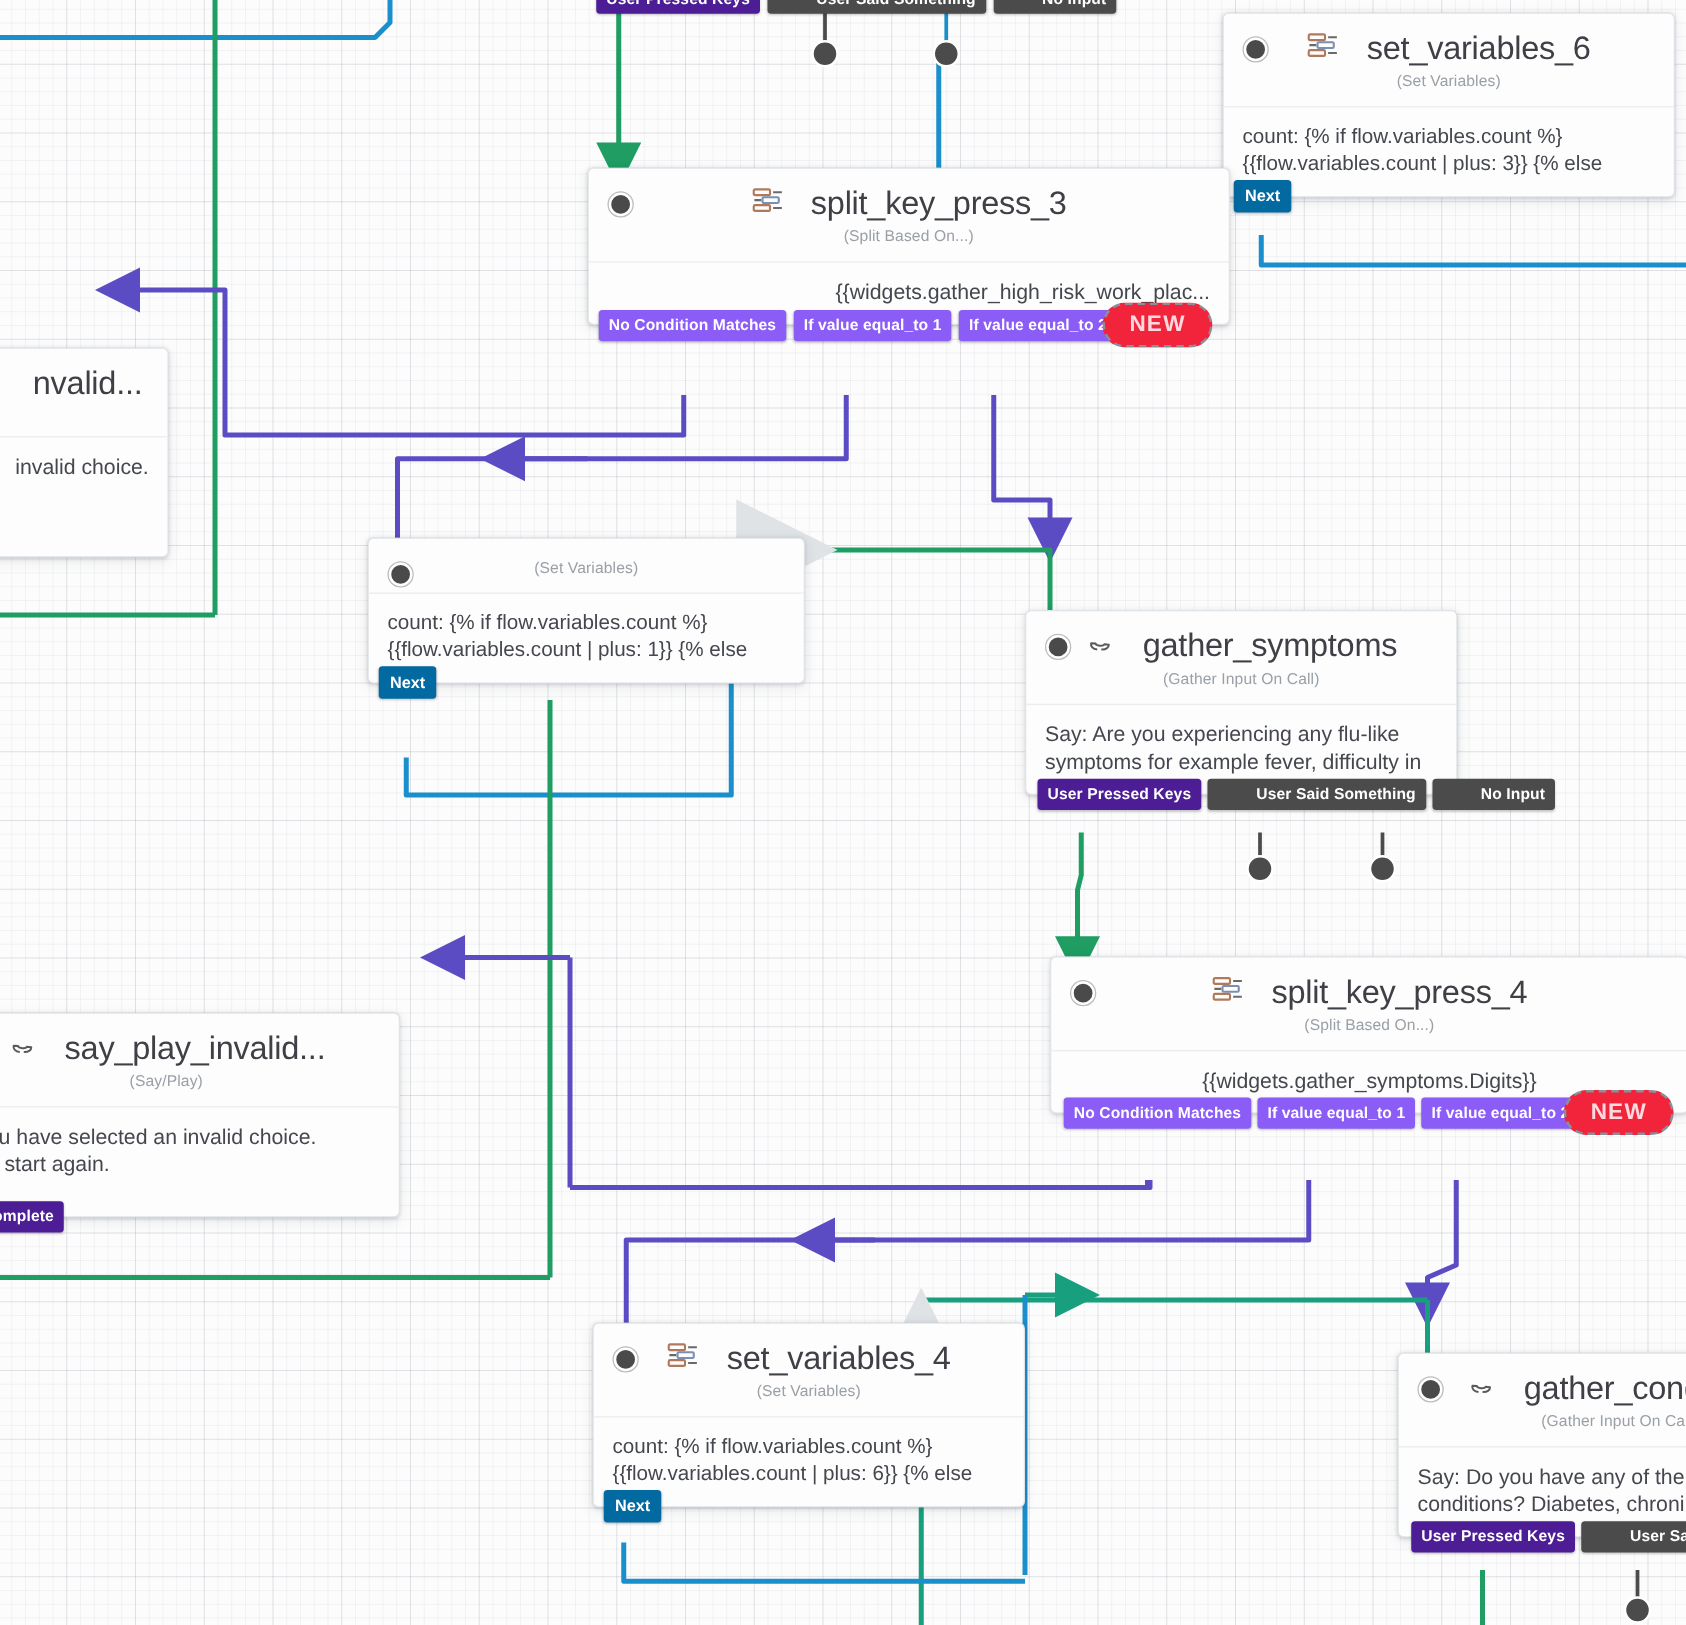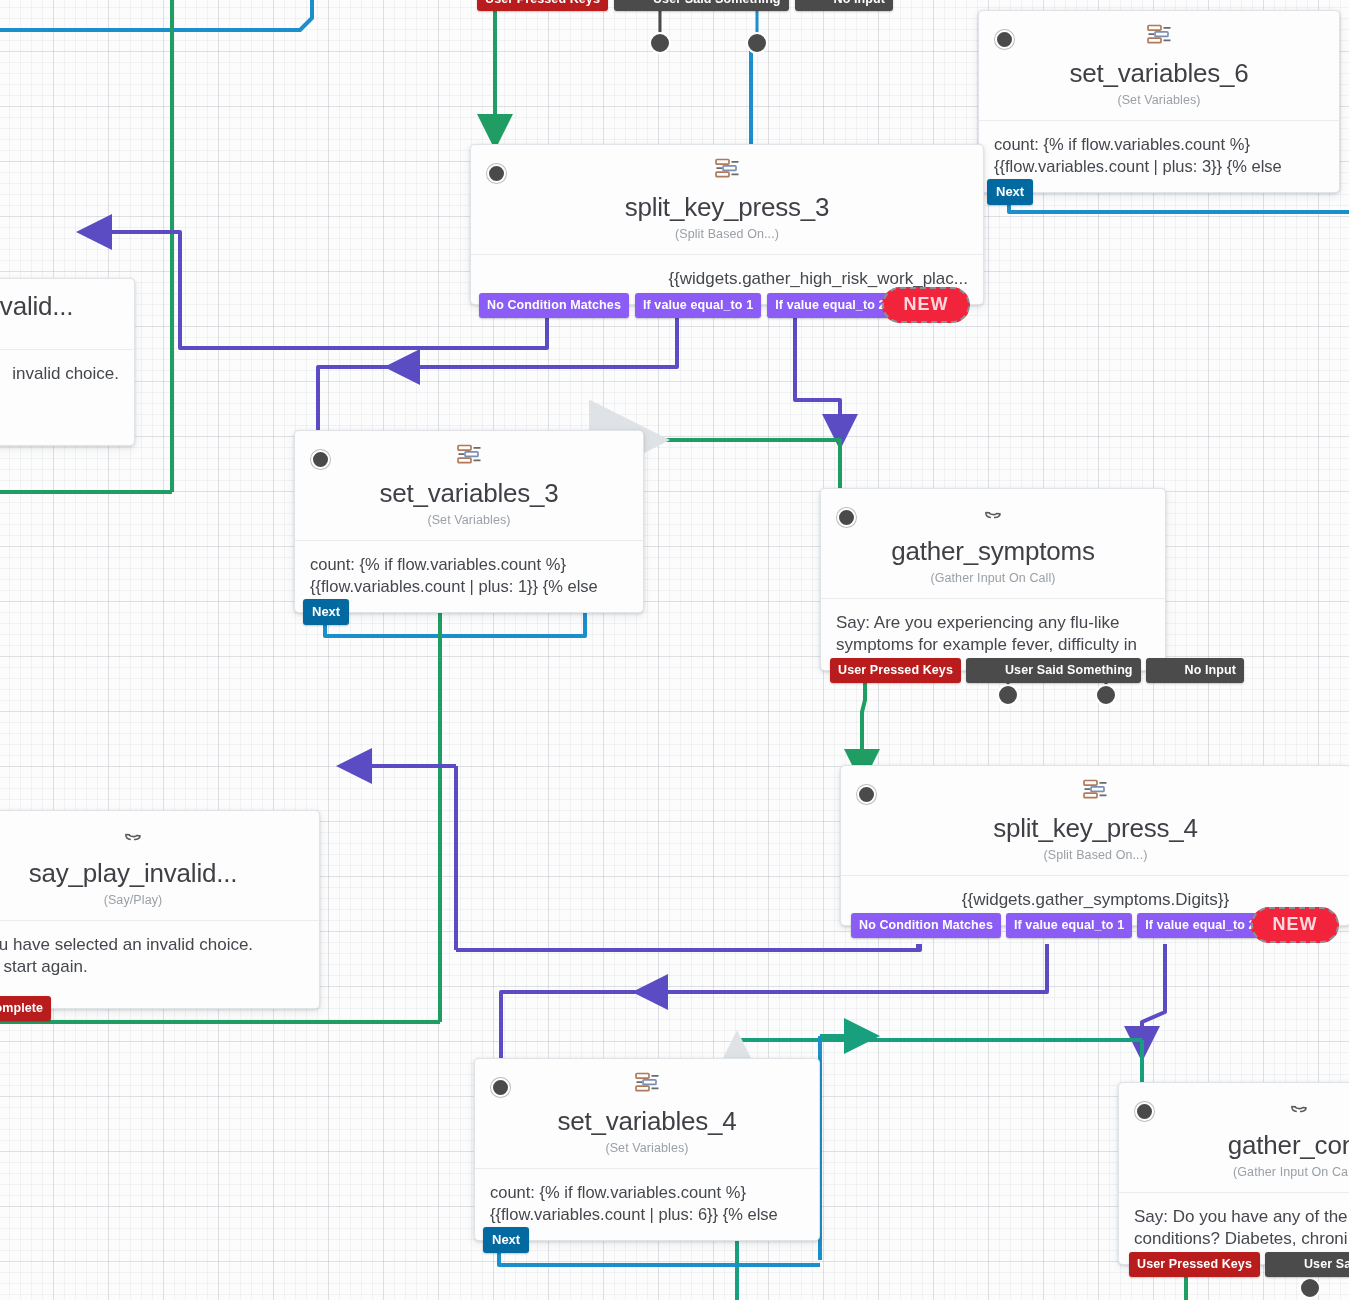--- a/index.html
+++ b/index.html
@@ -20,21 +20,21 @@
     background-position:-2px -4px,-2px -4px,-2px -4px,-2px -4px;
   }
   #wires{position:absolute;left:0;top:0;width:1349px;height:1300px;pointer-events:none;}
 
   .node{
     position:absolute;background:#fdfdfd;border-radius:5px;
     box-shadow:0 1px 3px rgba(40,50,70,.17),0 3px 10px rgba(40,50,70,.09);
     border:1px solid rgba(200,205,215,.55);
   }
   .node-head{padding:12px 14px 4px 14px;position:relative;}
-  .title-row{display:flex;align-items:center;justify-content:center;gap:9px;flex-direction:column;}
+  .title-row{display:flex;align-items:center;justify-content:center;gap:21px;}
   .node-dot{
     position:absolute;left:16px;top:19px;width:15px;height:15px;border-radius:50%;
     background:#4a4a4a;border:2px solid #ffffff;box-shadow:0 0 0 1px #bcbcbc;
   }
   .node-title{
     font-size:26px;color:#3f3f46;letter-spacing:-.2px;white-space:nowrap;
     font-weight:400;
   }
   .node-sub{
     text-align:center;font-size:12.5px;color:#9aa0a6;margin-top:4px;margin-bottom:9px;
@@ -45,21 +45,21 @@
     font-size:17px;line-height:1.28;color:#44474d;
   }
   .node-body.mono{font-size:16.5px;line-height:1.33;}
   .ports{position:absolute;left:0;bottom:-16px;display:flex;align-items:center;gap:6px;padding-left:8px;}
   .port{
     height:25px;display:flex;align-items:center;padding:0 8px;border-radius:3px;
     font-size:12.5px;color:#fff;white-space:nowrap;font-weight:700;letter-spacing:.1px;
     box-shadow:0 1px 2px rgba(0,0,0,.22);
   }
   .port.purple{background:#8b5cf6;}
-  .port.green{background:#b91c1c;}
+  .port.green{background:#4c1d95;}
   .port.dark{background:#4b4b4b;padding-left:39px;}
   .new-pill{
     position:absolute;bottom:-21px;display:flex;align-items:center;justify-content:center;
     width:88px;height:36px;border-radius:20px;background:#f2243c;color:#ffd9de;
     font-size:18px;font-weight:700;letter-spacing:1px;
     border:2px dashed #8a8f98;box-sizing:border-box;
   }
   .next-tab{
     position:absolute;left:8px;bottom:-13px;height:26px;display:flex;align-items:center;
     padding:0 9px;border-radius:3px;background:#0369a1;color:#fff;font-size:13px;font-weight:700;
@@ -190,21 +190,21 @@
       </div>
       <div class="node-sub">(Set Variables)</div>
     </div>
     <div class="node-body mono">
       <div>count: {% if flow.variables.count %}</div>
       <div>{{flow.variables.count | plus: 3}} {% else</div>
     </div>
     <div class="next-tab">Next</div>
   </div>
 
-  <div class="node" style="left:470px;top:144px;width:512px;">
+  <div class="node" style="left:470px;top:134px;width:512px;">
     <div class="node-head">
       <div class="node-dot"></div>
       <div class="title-row">
         <span class="icon">
           <svg width="27" height="22" viewBox="0 0 27 22">
             <rect x="2" y="2.5" width="13" height="4.6" rx="1" fill="none" stroke="#b07a5a" stroke-width="1.7"></rect>
             <rect x="9" y="8.8" width="13" height="4.6" rx="1" fill="none" stroke="#7a8fb5" stroke-width="1.7"></rect>
             <rect x="2" y="15.1" width="13" height="4.6" rx="1" fill="none" stroke="#b07a5a" stroke-width="1.7"></rect>
             <path d="M17.5,4.8 L24.5,4.8 M2.5,11.1 L8,11.1 M17.5,17.4 L24.5,17.4" stroke="#6a6a6a" stroke-width="1.7" fill="none"></path>
           </svg>
@@ -228,123 +228,112 @@
         <span class="node-title">nvalid...</span>
       </div>
       <div class="node-sub" style="height:12px;"></div>
     </div>
     <div class="node-body" style="text-align:right;padding-bottom:60px;">invalid choice.</div>
   </div>
 
   <div class="node" style="left:294px;top:430px;width:348px;">
     <div class="node-head">
       <div class="node-dot"></div>
+      <div class="node-sub">(Set Variables)</div>
+    </div>
+    <div class="node-body mono">
+      <div>count: {% if flow.variables.count %}</div>
+      <div>{{flow.variables.count | plus: 1}} {% else</div>
+    </div>
+    <div class="next-tab">Next</div>
+  </div>
+
+  <div class="node" style="left:820px;top:488px;width:344px;">
+    <div class="node-head">
+      <div class="node-dot"></div>
+      <div class="title-row">
+        <span class="icon">
+          <svg width="25" height="22" viewBox="0 0 25 22">
+            <path d="M5.5,17.5 C3,15 3,12 5,10.5 L7.5,13 C7,14 7.5,15 9,16.5 C10.5,18 11.5,18.5 12.5,18 L15,20.5 C13.5,22.5 10.5,22 8,19.5" transform="translate(1,-3) rotate(-40 10 14)" fill="none" stroke="#5a5a5a" stroke-width="1.6" stroke-linejoin="round"></path>
+          </svg>
+        </span>
+        <span class="node-title">gather_symptoms</span>
+      </div>
+      <div class="node-sub">(Gather Input On Call)</div>
+    </div>
+    <div class="node-body">
+      <div>Say: Are you experiencing any flu-like</div>
+      <div>symptoms for example fever, difficulty in</div>
+    </div>
+    <div class="ports" style="bottom:-13px;padding-left:9px;gap:5px;">
+      <div class="port green">User Pressed Keys</div>
+      <div class="port dark">User Said Something</div>
+      <div class="port dark">No Input</div>
+    </div>
+  </div>
+
+  <div class="node clip-left" style="left:-54px;top:810px;width:372px;">
+    <div class="node-head">
+
+      <div class="title-row" style="justify-content:center;">
+        <span class="icon">
+          <svg width="25" height="22" viewBox="0 0 25 22">
+            <path d="M5.5,17.5 C3,15 3,12 5,10.5 L7.5,13 C7,14 7.5,15 9,16.5 C10.5,18 11.5,18.5 12.5,18 L15,20.5 C13.5,22.5 10.5,22 8,19.5" transform="translate(1,-3) rotate(-40 10 14)" fill="none" stroke="#5a5a5a" stroke-width="1.6" stroke-linejoin="round"></path>
+          </svg>
+        </span>
+        <span class="node-title">say_play_invalid...</span>
+      </div>
+      <div class="node-sub">(Say/Play)</div>
+    </div>
+    <div class="node-body" style="padding-bottom:30px;">
+      <div>y: You have selected an invalid choice.</div>
+      <div>ease start again.</div>
+    </div>
+    <div class="ports" style="bottom:-13px;padding-left:0;">
+      <div class="port green">udio Complete</div>
+    </div>
+  </div>
+
+  <div class="node" style="left:840px;top:765px;width:509px;">
+    <div class="node-head">
+      <div class="node-dot"></div>
       <div class="title-row">
         <span class="icon">
           <svg width="27" height="22" viewBox="0 0 27 22">
             <rect x="2" y="2.5" width="13" height="4.6" rx="1" fill="none" stroke="#b07a5a" stroke-width="1.7"></rect>
             <rect x="9" y="8.8" width="13" height="4.6" rx="1" fill="none" stroke="#7a8fb5" stroke-width="1.7"></rect>
             <rect x="2" y="15.1" width="13" height="4.6" rx="1" fill="none" stroke="#b07a5a" stroke-width="1.7"></rect>
             <path d="M17.5,4.8 L24.5,4.8 M2.5,11.1 L8,11.1 M17.5,17.4 L24.5,17.4" stroke="#6a6a6a" stroke-width="1.7" fill="none"></path>
           </svg>
         </span>
-        <span class="node-title">set_variables_3</span>
-      </div>
-      <div class="node-sub">(Set Variables)</div>
-    </div>
-    <div class="node-body mono">
-      <div>count: {% if flow.variables.count %}</div>
-      <div>{{flow.variables.count | plus: 1}} {% else</div>
-    </div>
-    <div class="next-tab">Next</div>
-  </div>
-
-  <div class="node" style="left:820px;top:488px;width:344px;">
-    <div class="node-head">
-      <div class="node-dot"></div>
-      <div class="title-row">
-        <span class="icon">
-          <svg width="25" height="22" viewBox="0 0 25 22">
-            <path d="M5.5,17.5 C3,15 3,12 5,10.5 L7.5,13 C7,14 7.5,15 9,16.5 C10.5,18 11.5,18.5 12.5,18 L15,20.5 C13.5,22.5 10.5,22 8,19.5" transform="translate(1,-3) rotate(-40 10 14)" fill="none" stroke="#5a5a5a" stroke-width="1.6" stroke-linejoin="round"></path>
-          </svg>
-        </span>
-        <span class="node-title">gather_symptoms</span>
-      </div>
-      <div class="node-sub">(Gather Input On Call)</div>
-    </div>
-    <div class="node-body">
-      <div>Say: Are you experiencing any flu-like</div>
-      <div>symptoms for example fever, difficulty in</div>
-    </div>
-    <div class="ports" style="bottom:-13px;padding-left:9px;gap:5px;">
-      <div class="port green">User Pressed Keys</div>
-      <div class="port dark">User Said Something</div>
-      <div class="port dark">No Input</div>
-    </div>
-  </div>
-
-  <div class="node clip-left" style="left:-54px;top:810px;width:372px;">
-    <div class="node-head">
-
-      <div class="title-row" style="justify-content:center;">
-        <span class="icon">
-          <svg width="25" height="22" viewBox="0 0 25 22">
-            <path d="M5.5,17.5 C3,15 3,12 5,10.5 L7.5,13 C7,14 7.5,15 9,16.5 C10.5,18 11.5,18.5 12.5,18 L15,20.5 C13.5,22.5 10.5,22 8,19.5" transform="translate(1,-3) rotate(-40 10 14)" fill="none" stroke="#5a5a5a" stroke-width="1.6" stroke-linejoin="round"></path>
-          </svg>
-        </span>
-        <span class="node-title">say_play_invalid...</span>
-      </div>
-      <div class="node-sub">(Say/Play)</div>
-    </div>
-    <div class="node-body" style="padding-bottom:30px;">
-      <div>y: You have selected an invalid choice.</div>
-      <div>ease start again.</div>
-    </div>
-    <div class="ports" style="bottom:-13px;padding-left:0;">
-      <div class="port green">udio Complete</div>
-    </div>
-  </div>
-
-  <div class="node" style="left:840px;top:765px;width:509px;">
+        <span class="node-title">split_key_press_4</span>
+      </div>
+      <div class="node-sub">(Split Based On...)</div>
+    </div>
+    <div class="node-body" style="text-align:center;">{{widgets.gather_symptoms.Digits}}</div>
+    <div class="ports" style="bottom:-13px;padding-left:10px;gap:5px;">
+      <div class="port purple">No Condition Matches</div>
+      <div class="port purple">If value equal_to 1</div>
+      <div class="port purple">If value equal_to 2</div>
+    </div>
+    <div class="new-pill" style="left:410px;bottom:-18px;">NEW</div>
+  </div>
+
+  <div class="node" style="left:474px;top:1058px;width:344px;">
     <div class="node-head">
       <div class="node-dot"></div>
       <div class="title-row">
         <span class="icon">
           <svg width="27" height="22" viewBox="0 0 27 22">
             <rect x="2" y="2.5" width="13" height="4.6" rx="1" fill="none" stroke="#b07a5a" stroke-width="1.7"></rect>
             <rect x="9" y="8.8" width="13" height="4.6" rx="1" fill="none" stroke="#7a8fb5" stroke-width="1.7"></rect>
             <rect x="2" y="15.1" width="13" height="4.6" rx="1" fill="none" stroke="#b07a5a" stroke-width="1.7"></rect>
             <path d="M17.5,4.8 L24.5,4.8 M2.5,11.1 L8,11.1 M17.5,17.4 L24.5,17.4" stroke="#6a6a6a" stroke-width="1.7" fill="none"></path>
           </svg>
         </span>
-        <span class="node-title">split_key_press_4</span>
-      </div>
-      <div class="node-sub">(Split Based On...)</div>
-    </div>
-    <div class="node-body" style="text-align:center;">{{widgets.gather_symptoms.Digits}}</div>
-    <div class="ports" style="bottom:-13px;padding-left:10px;gap:5px;">
-      <div class="port purple">No Condition Matches</div>
-      <div class="port purple">If value equal_to 1</div>
-      <div class="port purple">If value equal_to 2</div>
-    </div>
-    <div class="new-pill" style="left:410px;bottom:-18px;">NEW</div>
-  </div>
-
-  <div class="node" style="left:474px;top:1058px;width:344px;">
-    <div class="node-head">
-      <div class="node-dot"></div>
-      <div class="title-row">
-        <span class="icon">
-          <svg width="27" height="22" viewBox="0 0 27 22">
-            <rect x="2" y="2.5" width="13" height="4.6" rx="1" fill="none" stroke="#b07a5a" stroke-width="1.7"></rect>
-            <rect x="9" y="8.8" width="13" height="4.6" rx="1" fill="none" stroke="#7a8fb5" stroke-width="1.7"></rect>
-            <rect x="2" y="15.1" width="13" height="4.6" rx="1" fill="none" stroke="#b07a5a" stroke-width="1.7"></rect>
-            <path d="M17.5,4.8 L24.5,4.8 M2.5,11.1 L8,11.1 M17.5,17.4 L24.5,17.4" stroke="#6a6a6a" stroke-width="1.7" fill="none"></path>
-          </svg>
-        </span>
         <span class="node-title">set_variables_4</span>
       </div>
       <div class="node-sub">(Set Variables)</div>
     </div>
     <div class="node-body mono">
       <div>count: {% if flow.variables.count %}</div>
       <div>{{flow.variables.count | plus: 6}} {% else</div>
     </div>
     <div class="next-tab">Next</div>
   </div>

